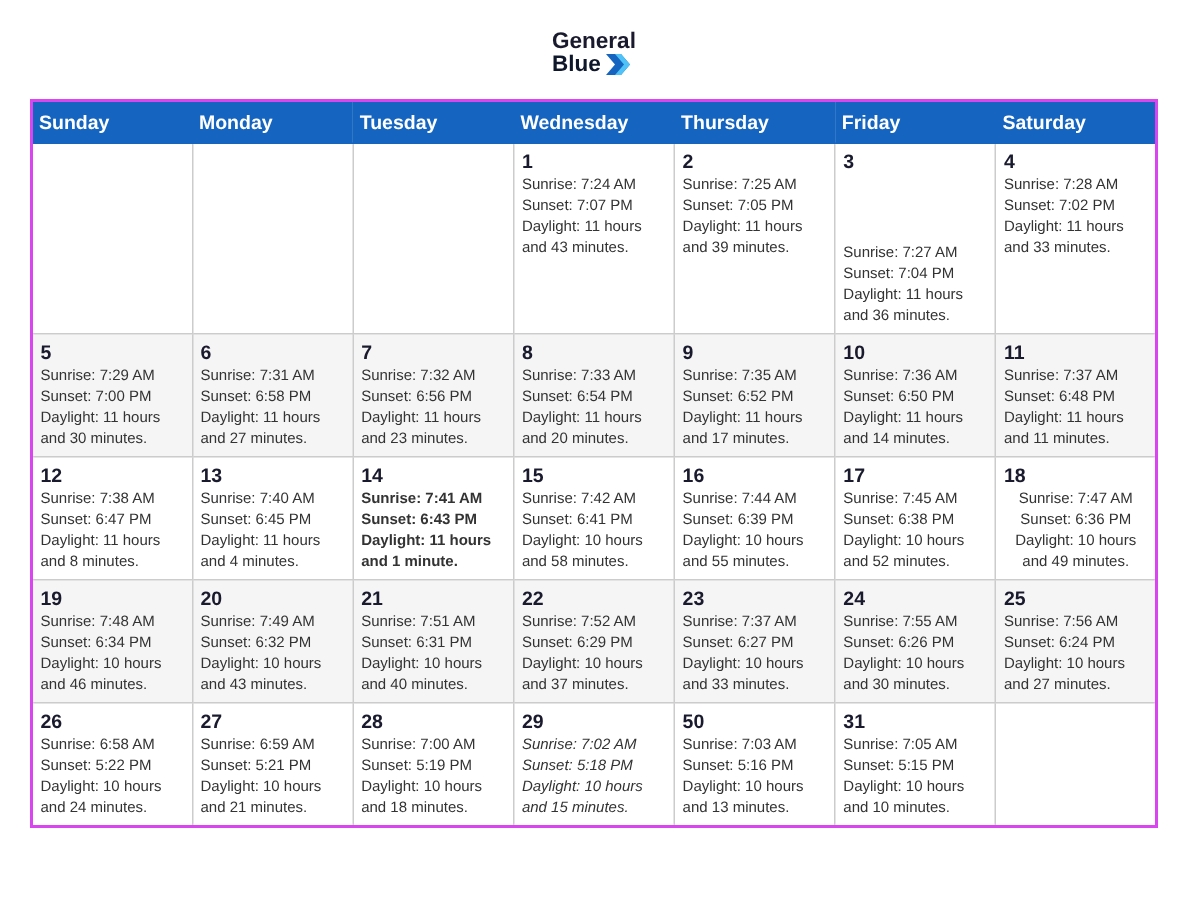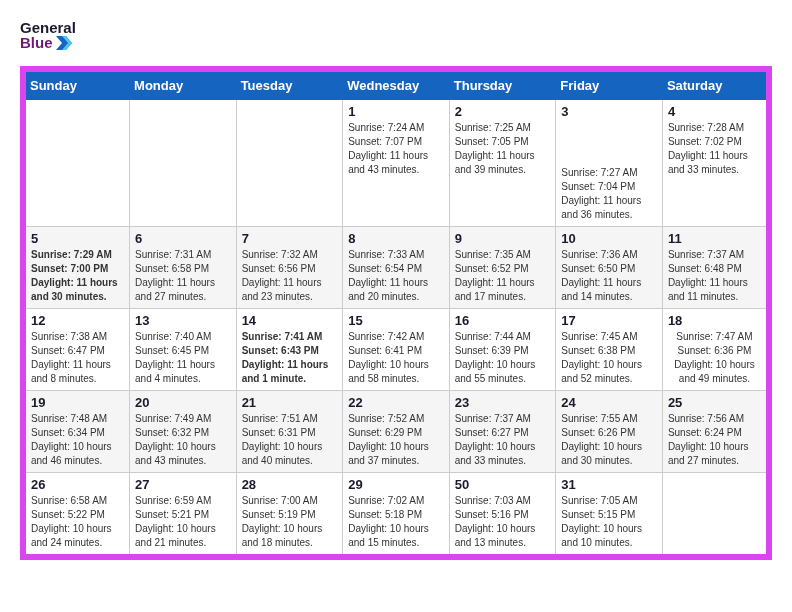--- a/index.html
+++ b/index.html
@@ -8,21 +8,21 @@
       background: #fff;
       width: 792px;
       min-height: 612px;
     }
     .page {
       width: 792px;
       padding: 20px 20px 20px 20px;
     }
     .header {
       display: flex;
-      justify-content: flex-start;
+      justify-content: center;
       align-items: flex-start;
       margin-bottom: 16px;
     }
     .logo {
       display: flex;
       align-items: center;
       gap: 4px;
     }
     .title-block {
       text-align: right;
@@ -33,21 +33,21 @@
       color: #1a1a2e;
       line-height: 1.1;
     }
     .subtitle {
       font-size: 14px;
       color: #333;
     }
     .calendar {
       width: 100%;
       border-collapse: collapse;
-      border: 6px solid #d946ef;
+      border: 2px solid #d946ef;
     }
     .calendar th {
       background: #1565c0;
       color: #fff;
       font-size: 13px;
       padding: 6px 4px;
       text-align: left;
       border: 1px solid #1565c0;
       font-weight: bold;
     }
@@ -84,21 +84,21 @@
     }
   </style>
 </head>
 <body>
 
 <div class="page">
   <div class="header">
     <div class="logo">
   <div style="display:flex;flex-direction:column;line-height:1;">
     <span style="font-size:15px;font-weight:bold;color:#1a1a2e;">General</span>
-    <span style="font-size:15px;font-weight:bold;color:#701a75;display:flex;align-items:center;gap:3px;">
+    <span style="font-size:15px;font-weight:bold;color:#0f172a;display:flex;align-items:center;gap:3px;">
       Blue
       <svg width="16" height="14" viewBox="0 0 16 14" xmlns="http://www.w3.org/2000/svg">
         <polygon points="0,0 10,0 16,7 10,14 0,14 6,7" fill="#1565c0"></polygon>
         <polygon points="6,0 10,0 16,7 10,14 6,14 12,7" fill="#4fc3f7"></polygon>
       </svg>
     </span>
   </div>
 </div>
     <div class="title-block">
       <div class="month-title"></div>
@@ -148,21 +148,21 @@
             <div class="cell-date">4</div>
             <div class="cell-content" style="white-space: pre-line;">Sunrise: 7:28 AM
 Sunset: 7:02 PM
 Daylight: 11 hours
 and 33 minutes.</div>
           </td>
         </tr>
         <tr class="row-even">
           <td>
             <div class="cell-date">5</div>
-            <div class="cell-content" style="white-space: pre-line; font-weight: bold;">Sunrise: 7:29 AM
+            <div class="cell-content" style="white-space: pre-line;">Sunrise: 7:29 AM
 Sunset: 7:00 PM
 Daylight: 11 hours
 and 30 minutes.</div>
           </td>
           <td>
             <div class="cell-date">6</div>
             <div class="cell-content" style="white-space: pre-line;">Sunrise: 7:31 AM
 Sunset: 6:58 PM
 Daylight: 11 hours
 and 27 minutes.</div>
@@ -322,21 +322,21 @@
           </td>
           <td>
             <div class="cell-date">28</div>
             <div class="cell-content" style="white-space: pre-line;">Sunrise: 7:00 AM
 Sunset: 5:19 PM
 Daylight: 10 hours
 and 18 minutes.</div>
           </td>
           <td>
             <div class="cell-date">29</div>
-            <div class="cell-content" style="white-space: pre-line;">Sunrise: 7:02 AM
+            <div class="cell-content" style="white-space: pre-line; font-style: italic;">Sunrise: 7:02 AM
 Sunset: 5:18 PM
 Daylight: 10 hours
 and 15 minutes.</div>
           </td>
           <td>
             <div class="cell-date">50</div>
             <div class="cell-content" style="white-space: pre-line;">Sunrise: 7:03 AM
 Sunset: 5:16 PM
 Daylight: 10 hours
 and 13 minutes.</div>

